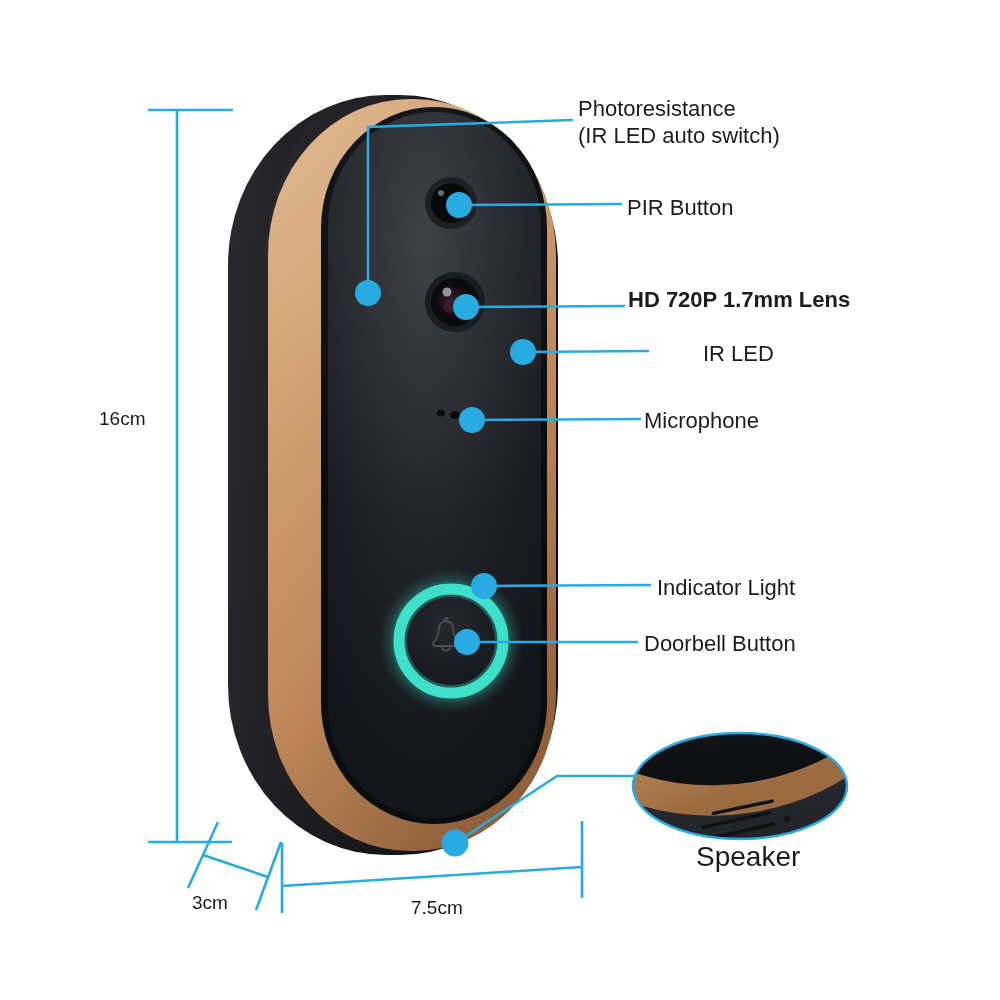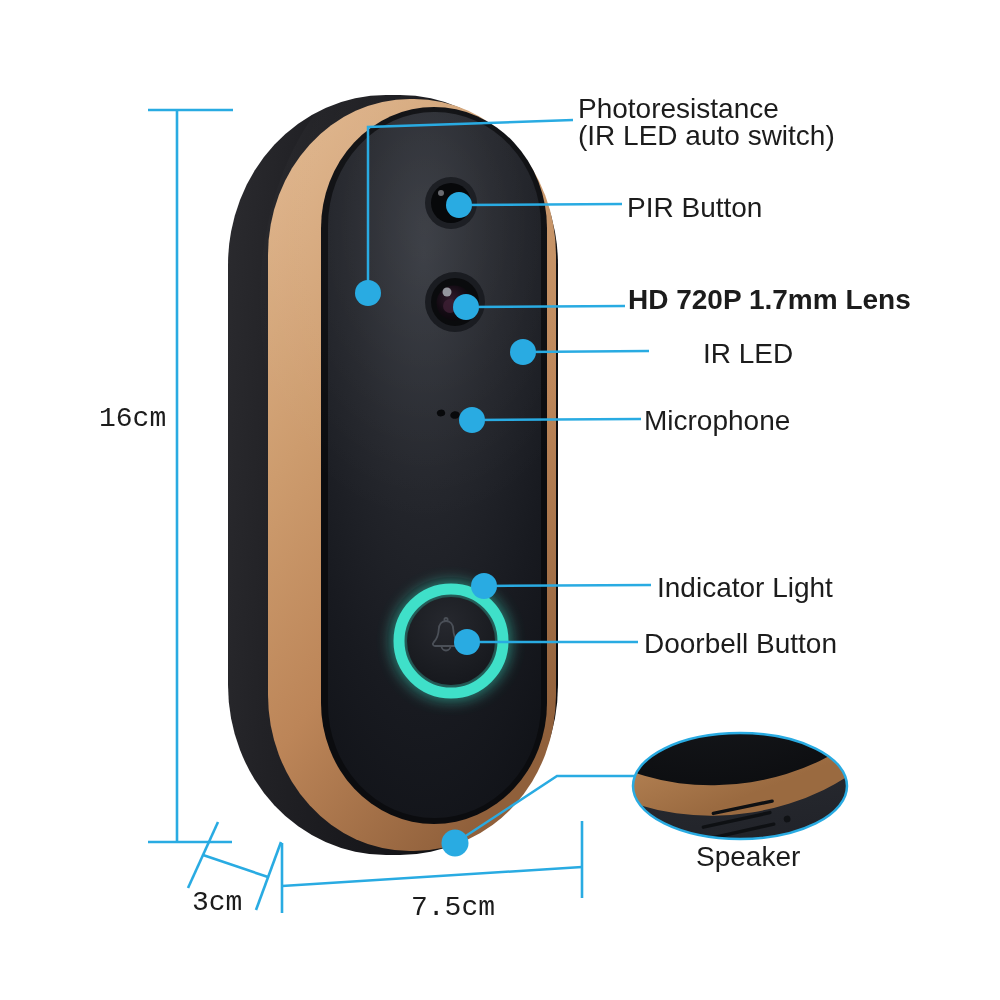--- a/index.html
+++ b/index.html
@@ -4,27 +4,26 @@
 <style>
   html,body{margin:0;padding:0;background:#fff;}
   .stage{
     position:relative;width:1000px;height:1000px;overflow:hidden;
     background:var(--background,#ffffff);
     font-family:"Liberation Sans", sans-serif;
     color:var(--label-text,#1c1c1c);
   }
   .art{position:absolute;left:0;top:0;}
   .callout{
-    position:absolute;font-size:28px;line-height:27px;white-space:nowrap;
+    position:absolute;font-size:22px;line-height:27px;white-space:nowrap;
     color:var(--label-text,#1c1c1c);
   }
   .dim{
-    position:absolute;font-size:28px;line-height:28px;white-space:nowrap;
+    position:absolute;font-size:19px;line-height:28px;white-space:nowrap;
     color:var(--label-text,#1c1c1c);
-    font-family:Liberation Mono, monospace;
   }
   .speaker-label{font-size:28px;}
 </style>
 </head>
 <body>
 
 <div class="stage">
 
   <svg class="art" width="1000" height="1000" viewBox="0 0 1000 1000" aria-hidden="true">
     <defs>

